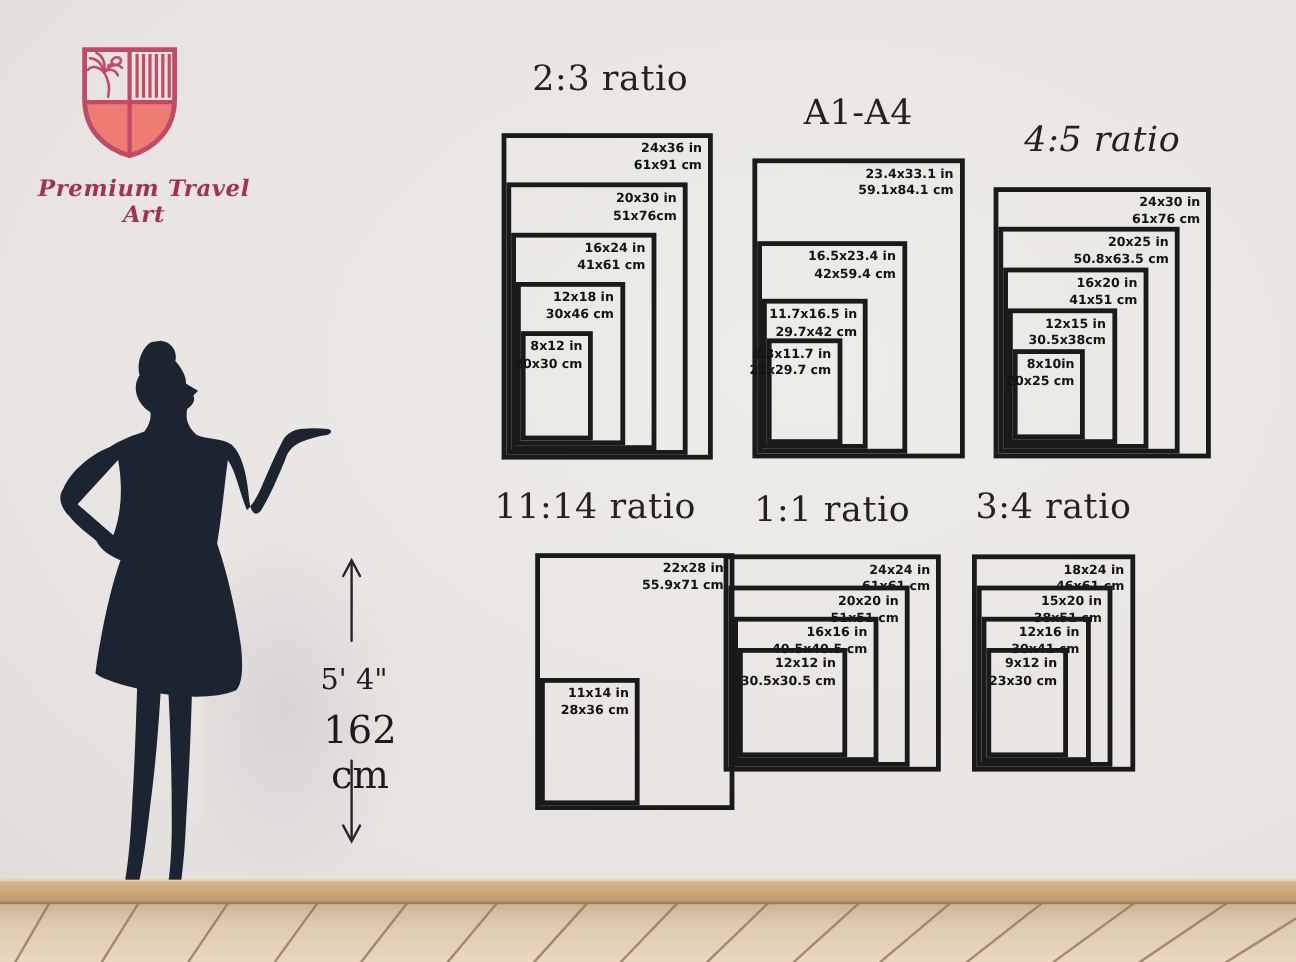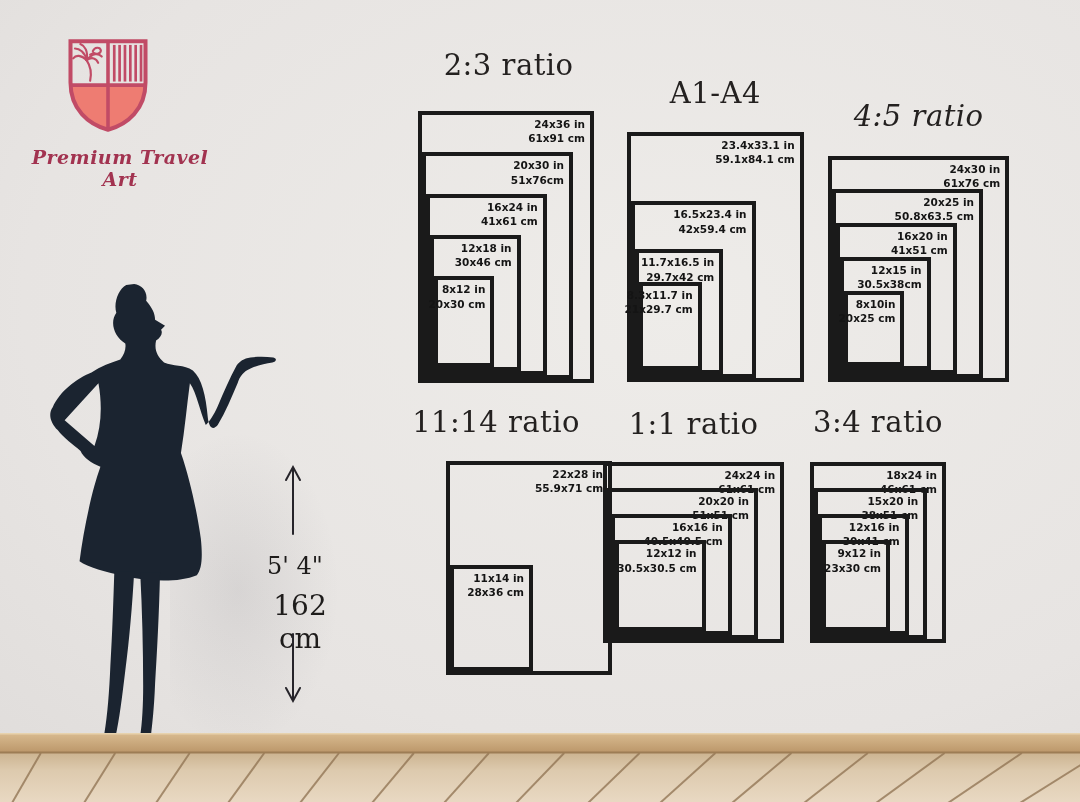--- a/index.html
+++ b/index.html
@@ -22,21 +22,21 @@
   #floor-contact-shadow{position:absolute; left:55px; top:752px; width:170px; height:20px;
     background:radial-gradient(ellipse at 50% 50%, rgba(35,35,45,.38), rgba(35,35,45,0) 70%);
     border-radius:50%;}
   
   .arrow-svg{position:absolute; width:36px; height:78px;}
   #height-arrow-up{left:275px; top:460px;}
   #height-arrow-down{left:275px; top:630px;}
   #height-label{position:absolute; left:243px; top:552px; width:104px; text-align:center;
     font-family:"DejaVu Serif", serif; color:#1e1c1b;}
   #height-imperial{font-size:24px; line-height:1.2;}
-  #height-metric{font-size:28px; line-height:1.2; margin-top:8px;margin-left:10px;}
+  #height-metric{font-size:32px; line-height:1.2; margin-top:8px;margin-left:10px;}
   
   .chart-title{
     position:absolute; transform:translateX(-50%); white-space:nowrap;
     font-family:"DejaVu Serif", serif; font-size:29px; color:#242120; letter-spacing:.5px;
   }
   .size-box{position:absolute; border:4px solid #1a1a1a; box-sizing:border-box;}
   .size-label{
     position:absolute; top:2px; right:5px; text-align:right; white-space:nowrap;
     font:700 10.5px "DejaVu Sans", sans-serif; color:#141414; line-height:1.35;
   }

